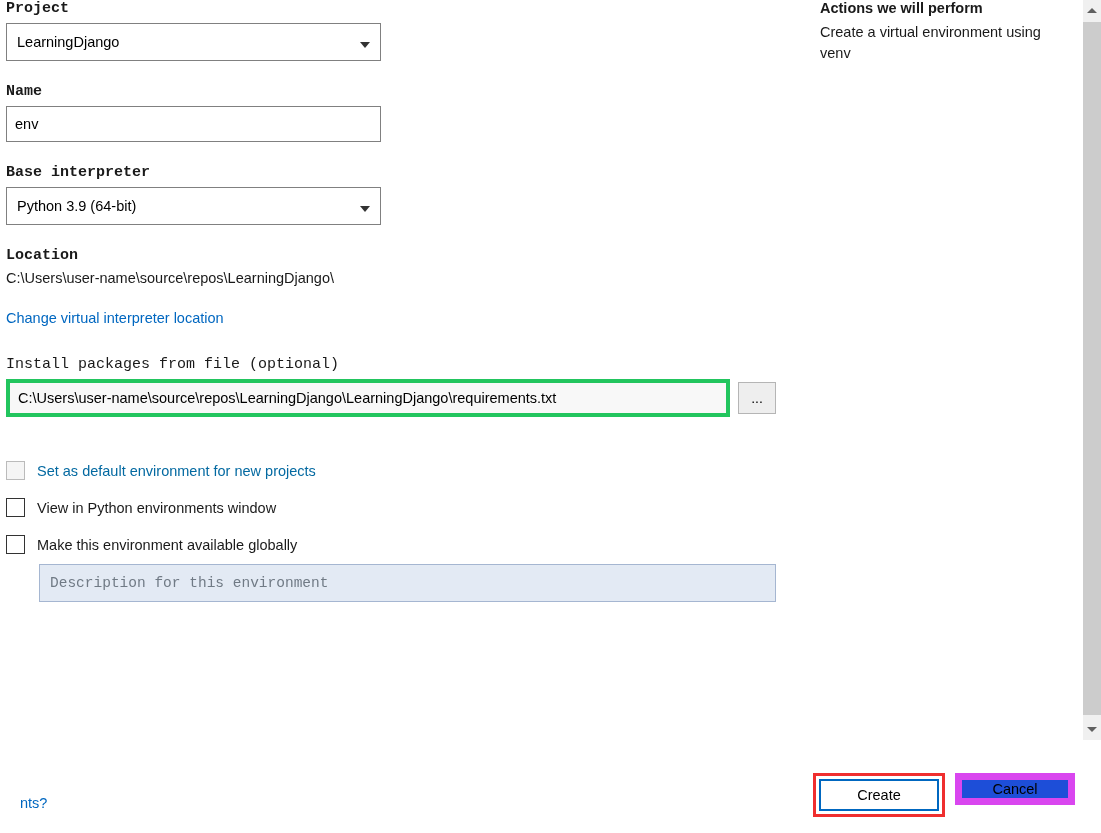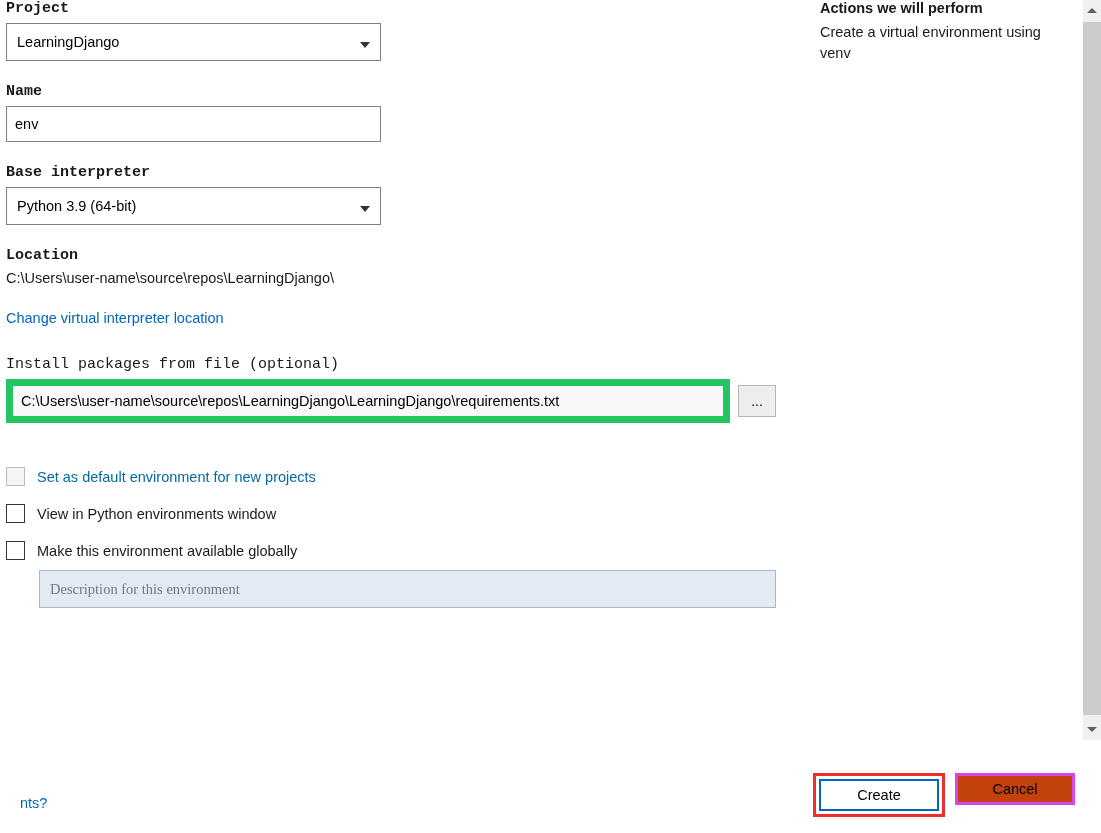--- a/index.html
+++ b/index.html
@@ -73,21 +73,21 @@
       cursor: pointer;
     }
     .packages-row {
       display: flex;
       align-items: center;
       gap: 8px;
     }
     .packages-input {
       width: 724px;
       height: 36px;
-      border: 7px solid #22c55e;
+      border: 4px solid #22c55e;
       padding: 15px 8px;
       font-size: 14.5px;
       font-family: inherit;
       background: #f8f8f8;
     }
     .browse-btn {
       width: 38px;
       height: 32px;
       border: 1px solid #b5b5b5;
       background: #eeeeee;
@@ -124,21 +124,21 @@
     .checkbox.checked svg { display: block; }
     .check-row.disabled { color: #0369a1; }
     .desc-input {
       margin-left: 33px;
       width: 737px;
       height: 38px;
       border: 1px solid #a5b6d1;
       background: #e3eaf4;
       padding: 8px 10px;
       font-size: 14.5px;
-      font-family: Liberation Serif, serif;
+      font-family: Liberation Mono, monospace;
       color: #707a85;
     }
     .desc-input::placeholder { color: #707a85; }
     .actions-title {
       font-weight: 600;
       font-size: 14.5px;
       margin-bottom: 6px;
     }
     .actions-text {
       font-size: 14.5px;
@@ -154,22 +154,22 @@
     .create-highlight {
       border: 3px solid #ef2e2e;
       padding: 3px;
     }
     .btn {
       width: 120px;
       height: 32px;
       font-size: 14.5px;
       font-family: inherit;
       cursor: pointer;
-      border: 3px solid #d946ef;
-      background: #c2410c;
+      border: 7px solid #d946ef;
+      background: #1d4ed8;
     }
     .btn.primary {
       border: 2px solid #0067c0;
       background: #fff;
     }
     .help-link {
       position: absolute;
       left: 0;
       bottom: 22px;
       color: #0067c0;

